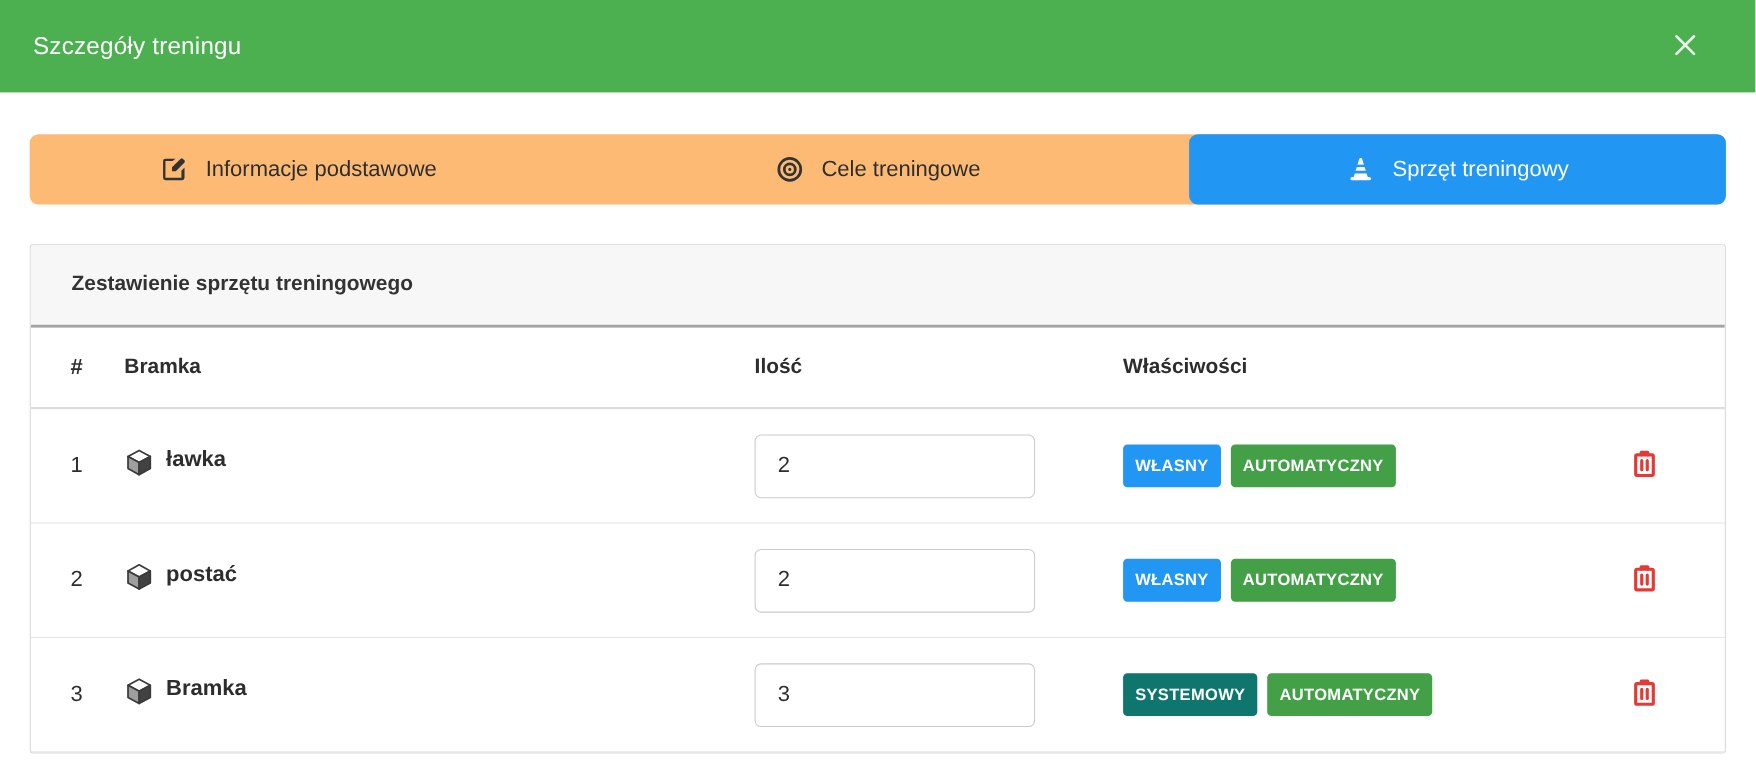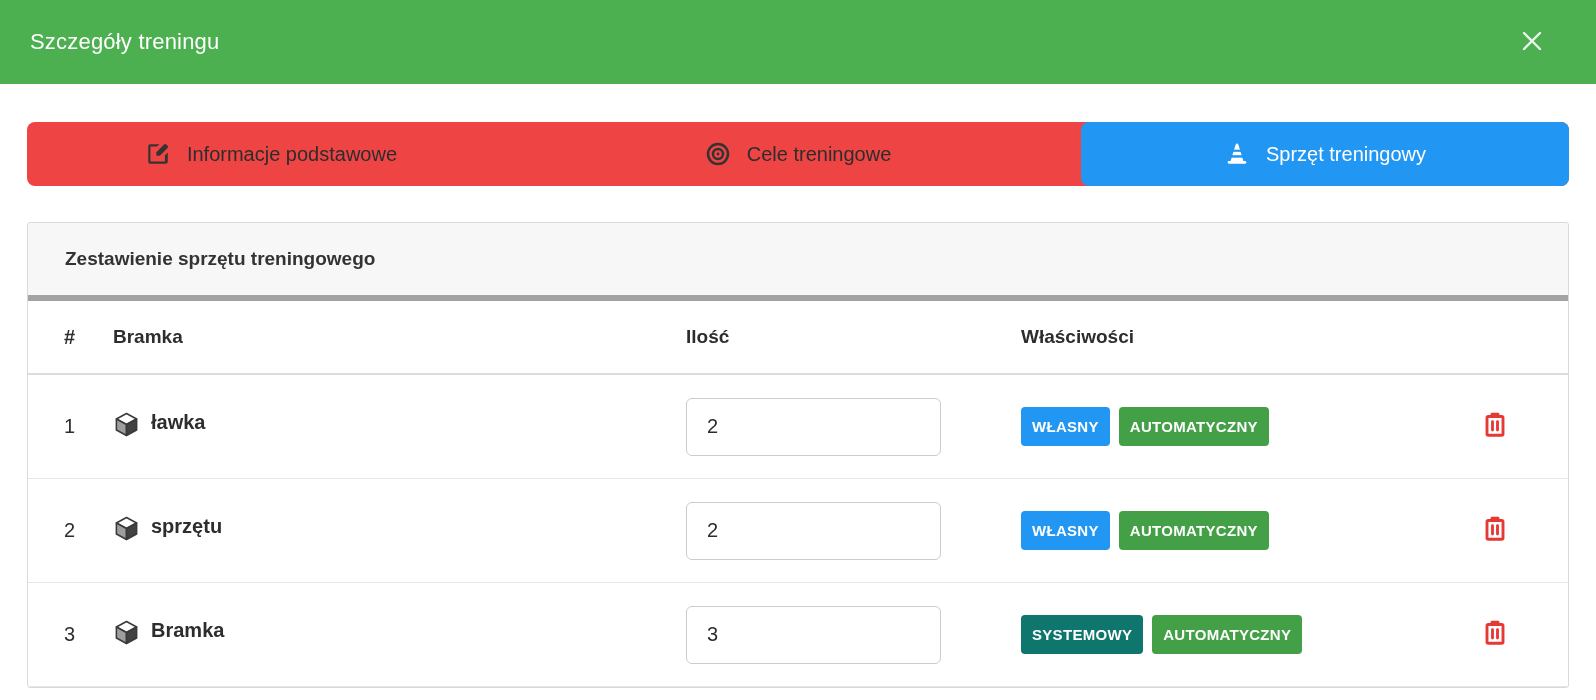--- a/index.html
+++ b/index.html
@@ -10,31 +10,31 @@
   .modal-header { height:84px; background:#4caf50; display:flex; align-items:center;
     padding:0 30px; }
   .modal-title { color:#fff; font-size:22px; font-weight:500; letter-spacing:.2px; }
   .close-btn { margin-left:auto; width:36px; height:36px; display:flex; align-items:center;
     justify-content:center; cursor:pointer; background:none; border:none; margin-right:16px; }
 
   
   .content { padding:0 27px; }
 
   
-  .tabbar { margin-top:38px; height:64px; background:#ef4444; border-radius:8px;
+  .tabbar { margin-top:38px; height:64px; background:#fdba74; border-radius:8px;
     display:flex;gap:39px; }
   .tab { flex:1; display:flex; align-items:center; justify-content:center; gap:16px;
     font-size:20px; color:#2d2d2d; cursor:pointer; border-radius:8px; }
   .tab.active { background:#2196f3; color:#fff; }
   .tab .t-icon { display:flex; align-items:center; }
 
   
   .card { margin-top:36px; border:1px solid #d9d9d9; border-radius:3px; background:#fff; }
   .card-header { background:#f7f7f7; padding:25px 37px; font-size:19px; font-weight:bold;
-    color:#333; border-bottom:6px solid #a3a3a3; border-radius:3px 3px 0 0; }
+    color:#333; border-bottom:3px solid #a3a3a3; border-radius:3px 3px 0 0; }
 
   
   .equip-table { width:100%; }
   .t-row { display:grid; grid-template-columns:85px 573px 335px 400px 1fr;
     align-items:center; }
   .t-head { height:74px; font-weight:bold; font-size:19px; color:#2d2d2d;
     border-bottom:2px solid #dcdcdc; }
   .t-body-row { height:104px; border-bottom:1px solid #e6e6e6; }
   .c-index { padding-left:36px; font-size:20px; }
   .c-name { display:flex; align-items:flex-start; gap:11px; font-size:20px; font-weight:bold; }
@@ -144,21 +144,21 @@
   <div class="t-row t-body-row">
     <div class="c-index">2</div>
     <div class="c-name">
       <span>
         <svg width="27" height="27" viewBox="0 0 24 24" stroke="#3a3a3a" stroke-width="1.4" stroke-linejoin="round">
           <path d="M12 2.2 L21 7.1 L12 12 L3 7.1 Z" fill="#fff"></path>
           <path d="M3 7.1 L12 12 L12 21.8 L3 16.9 Z" fill="#9e9e9e"></path>
           <path d="M21 7.1 L12 12 L12 21.8 L21 16.9 Z" fill="#424242"></path>
         </svg>
       </span>
-      <span>sprzętu</span>
+      <span>postać</span>
     </div>
     <div class="c-qty">
       <input type="text" value="2" style="">
     </div>
     <div class="c-props">
               <span class="badge" style="background: rgb(33, 150, 243);">WŁASNY</span>
               <span class="badge" style="background: rgb(67, 160, 71);">AUTOMATYCZNY</span>
             </div>
     <div class="c-actions">
       <button class="trash-btn">

